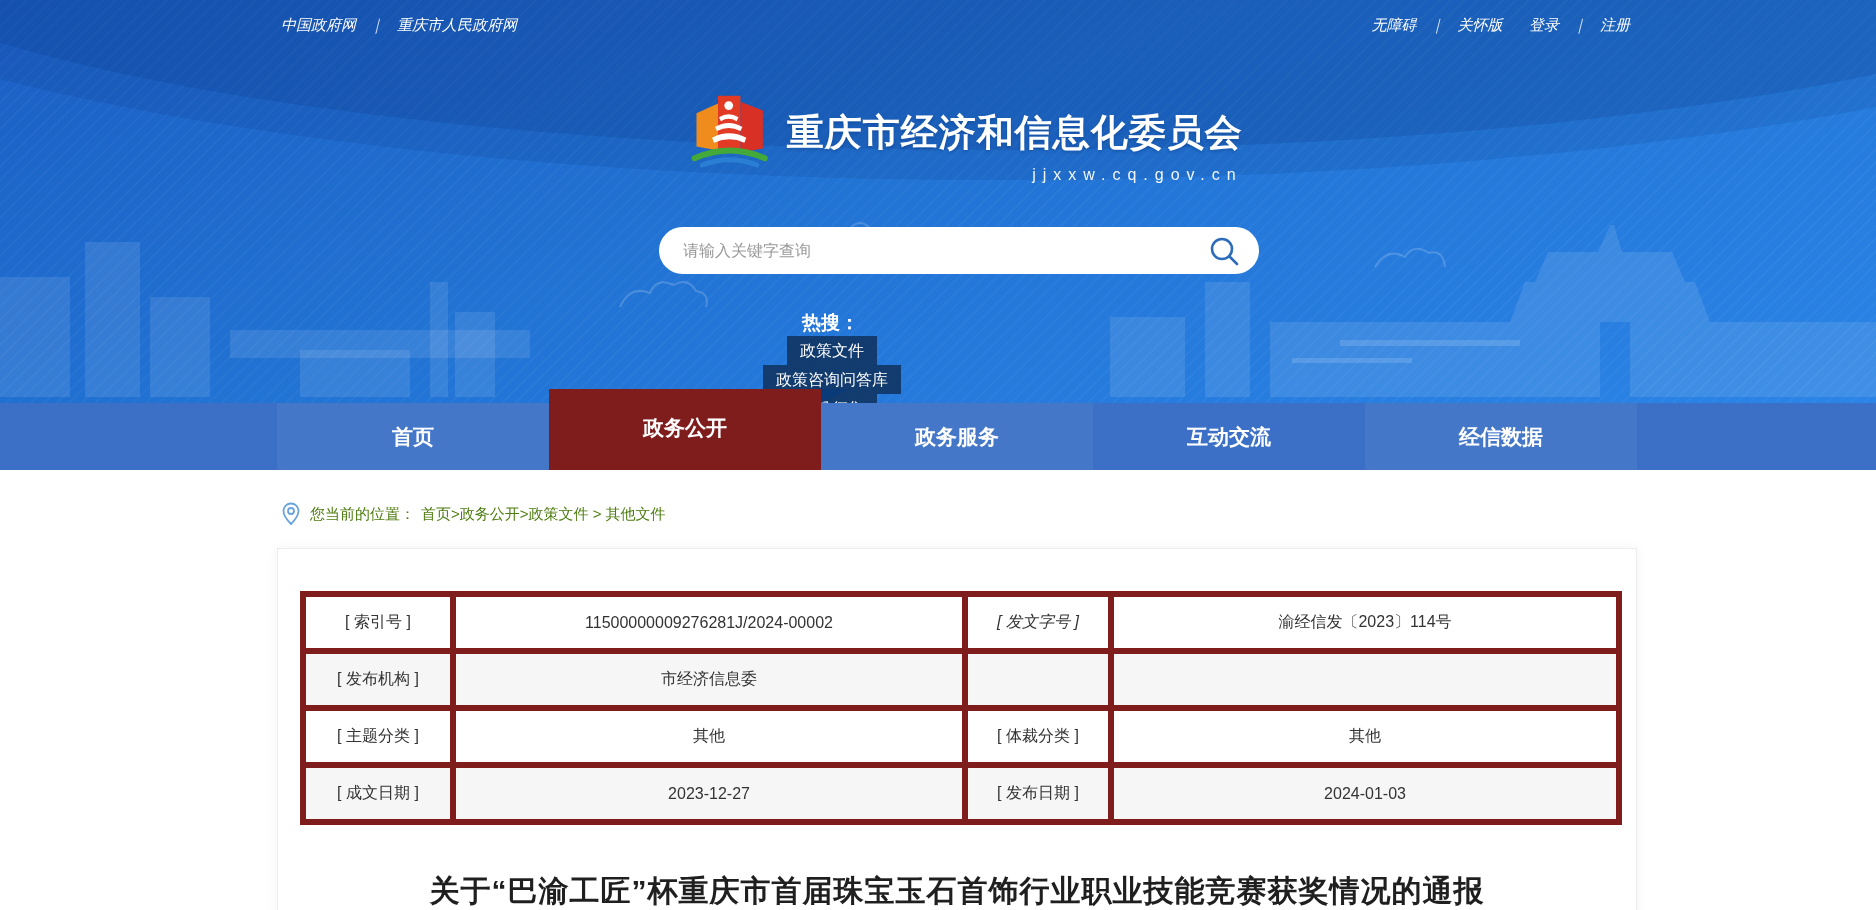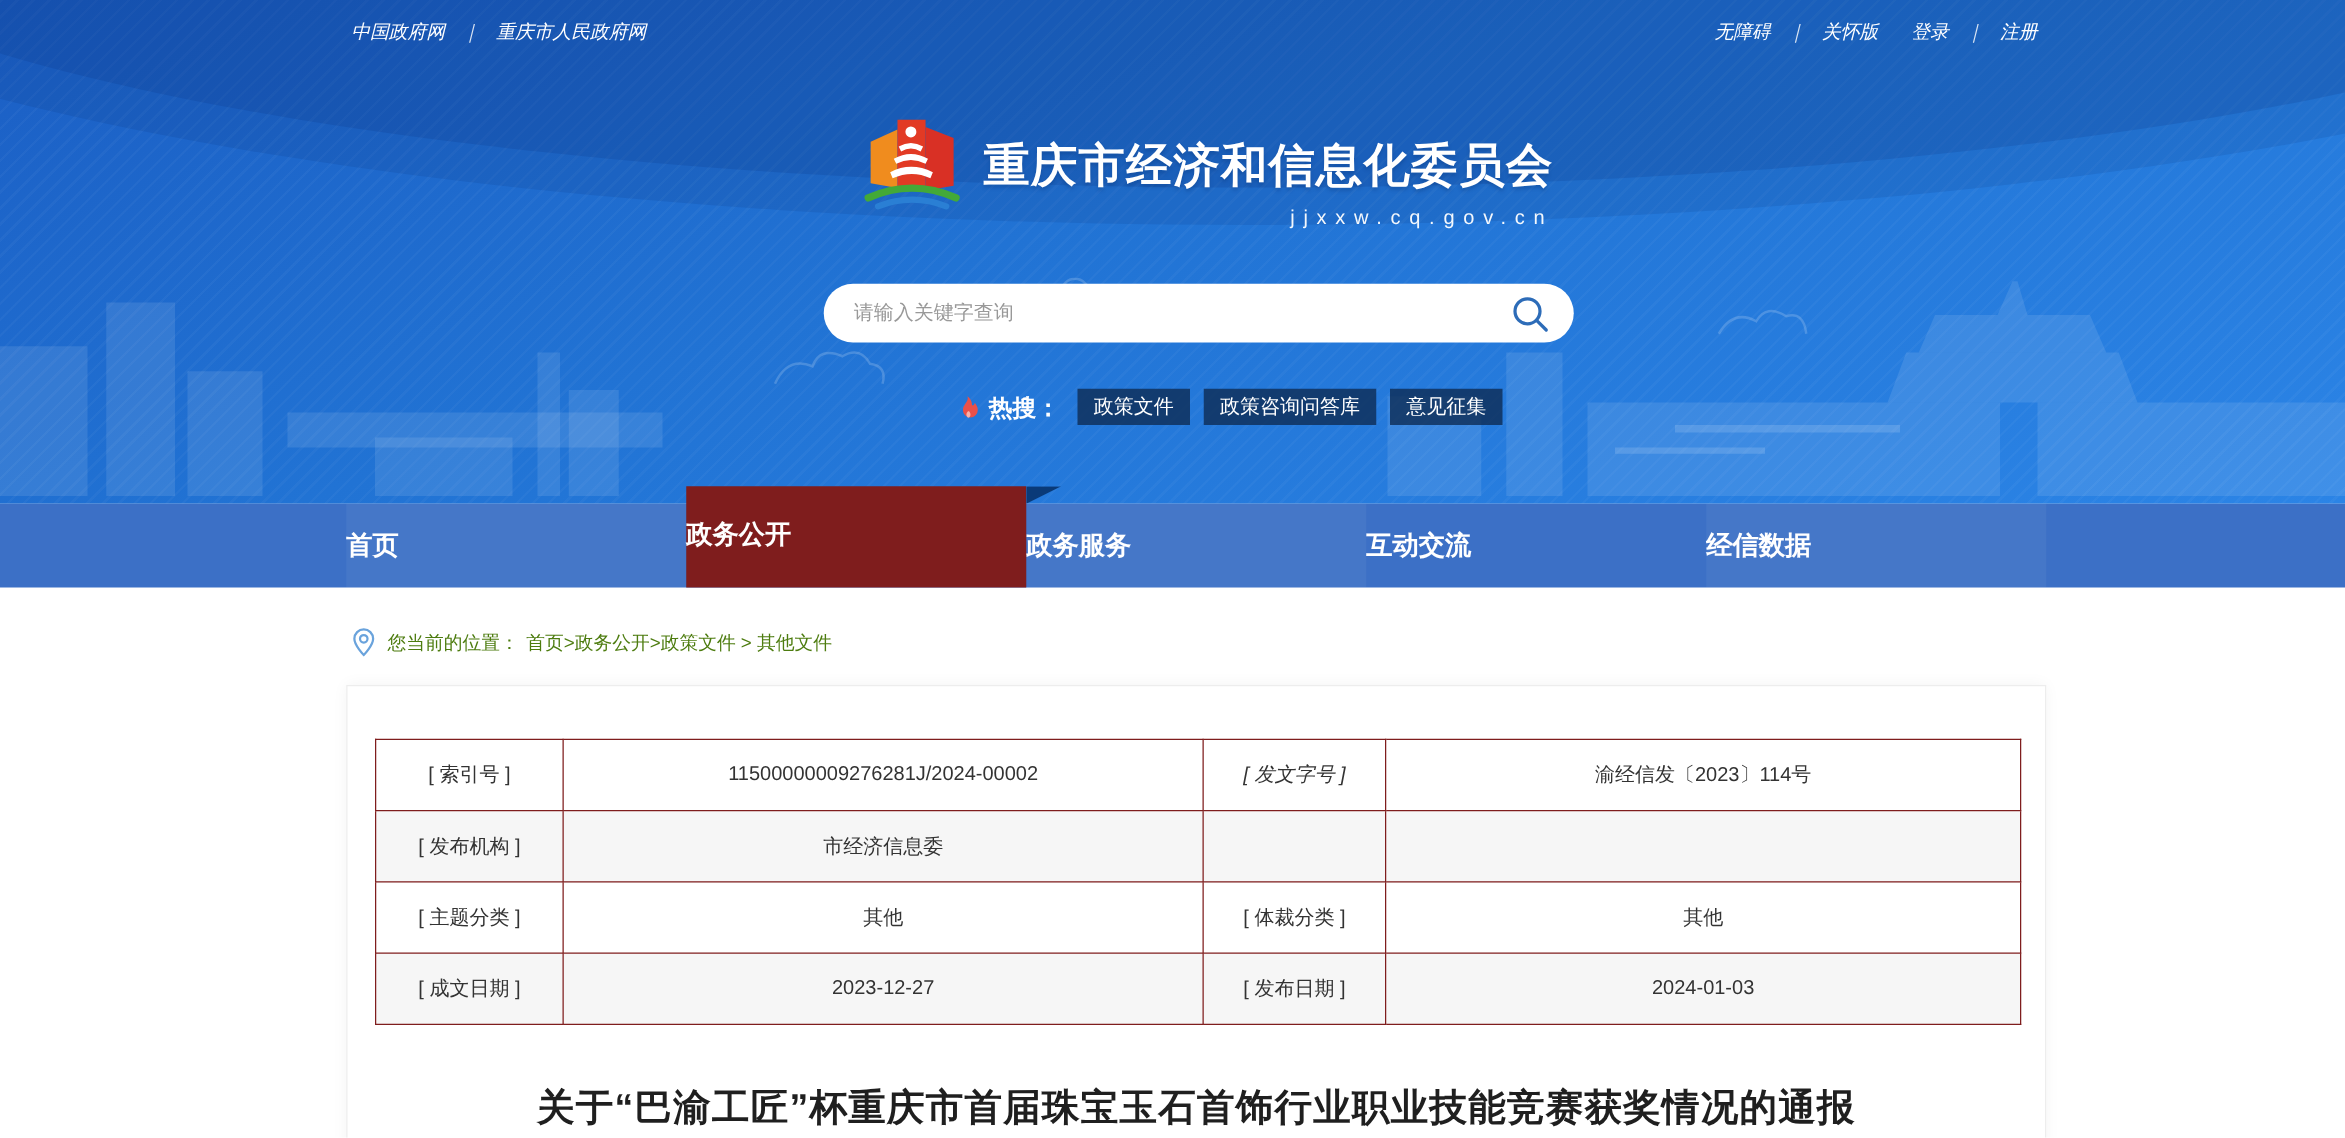--- a/index.html
+++ b/index.html
@@ -33,51 +33,51 @@
   .site-url { color:rgba(255,255,255,.95); font-size:16px; letter-spacing:7px; margin-top:8px;text-align:right; }
 
   .search-pill { position:absolute; left:659px; top:227px; width:600px; height:47px;
                  background:#fff; border-radius:24px; display:flex; align-items:center;
                  padding:0 18px 0 24px; z-index:5; }
   .search-pill input { flex:1; border:none; outline:none; font-size:16px; color:#333;
                        font-family:inherit; background:transparent; }
   .search-pill input::placeholder { color:#999; }
   .search-btn { width:34px; height:34px; border:none; background:transparent; cursor:pointer; }
 
-  .hot-row { position:absolute; left:763px; top:310px; display:flex; align-items:flex-end;
-             height:30px; z-index:5; }
+  .hot-row { position:absolute; left:763px; top:310px; display:flex; align-items:center;
+             height:30px; z-index:5;flex-direction:column; }
   .flame { width:22px; height:24px; margin-right:6px; }
   .hot-label { color:#fff; font-size:19px; font-weight:bold; margin-right:14px; white-space:nowrap; }
   .hot-tag { display:inline-block; background:rgba(14,44,84,.80); color:#fff; font-size:16px;
              line-height:29px; padding:0 13px; margin-right:11px; cursor:pointer; white-space:nowrap; }
 
   
   .nav { position:relative; width:1876px; height:67px; background:#3c70c6; z-index:6; }
   .nav-inner { position:absolute; left:277px; top:0; display:flex; height:67px; }
-  .nav-tab { width:272px; text-align:left; line-height:67px; color:#fff; font-size:21px;
+  .nav-tab { width:272px; text-align:center; line-height:67px; color:#fff; font-size:21px;
              font-weight:bold; cursor:pointer; }
   .nav-tab:nth-child(odd){ background:rgba(255,255,255,.05); }
   .nav-tab.active { position:relative; height:81px; line-height:78px; margin-top:-14px;
                     background:#7f1d1d; z-index:2; }
   .nav-tab.active .notch { position:absolute; top:0; right:-28px; width:28px; height:14px;
                     background:#0a3a78; clip-path:polygon(0 0,100% 0,0 100%); }
 
   
   .main { position:relative; width:1876px; background:#fff; }
   .breadcrumb { display:flex; align-items:center; padding:32px 0 0 281px;
                 font-size:15px; color:#4d7c0f; }
   .breadcrumb svg { margin-right:9px; }
   .crumb-prefix { margin-right:6px; }
   .crumb-path { cursor:pointer; }
 
   .card { position:relative; width:1360px; margin:22px auto 0 277px;
           border:1px solid #ededed; box-shadow:0 0 12px rgba(0,0,0,.05);
           background:#fff; height:420px; padding:42px 22px 0 22px; }
   table.meta { width:100%; border-collapse:collapse; table-layout:fixed; }
-  table.meta td { border:1px solid #7f1d1d; height:57px; font-size:16px; color:#333;
+  table.meta td { border:6px solid #7f1d1d; height:57px; font-size:16px; color:#333;
                   text-align:center; vertical-align:middle; padding:0 8px; }
   table.meta tr:nth-child(even) td { background:#f6f6f6; }
   .col-l1 { width:150px; } .col-v1 { width:512px; } .col-l2 { width:146px;font-style:italic; } .col-v2 { width:508px; }
 
   .doc-title { margin-top:46px; text-align:center; font-size:30px; font-weight:bold;
                color:#1f1f1f; letter-spacing:1px; white-space:nowrap; }
 </style>
 </head>
 <body>
 

